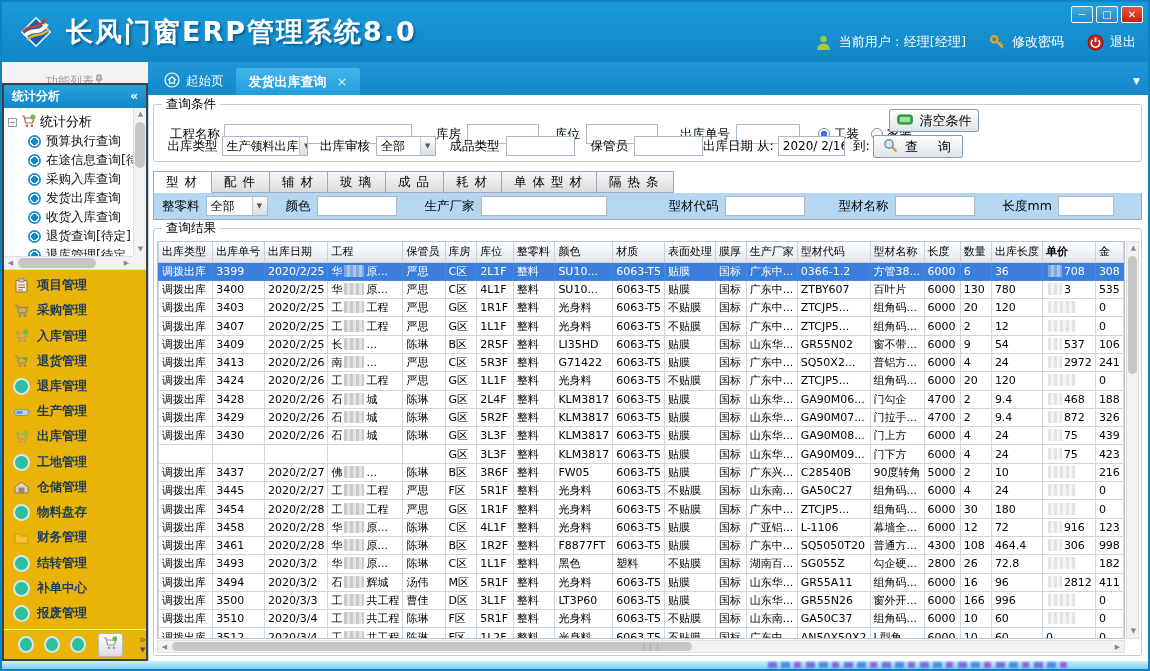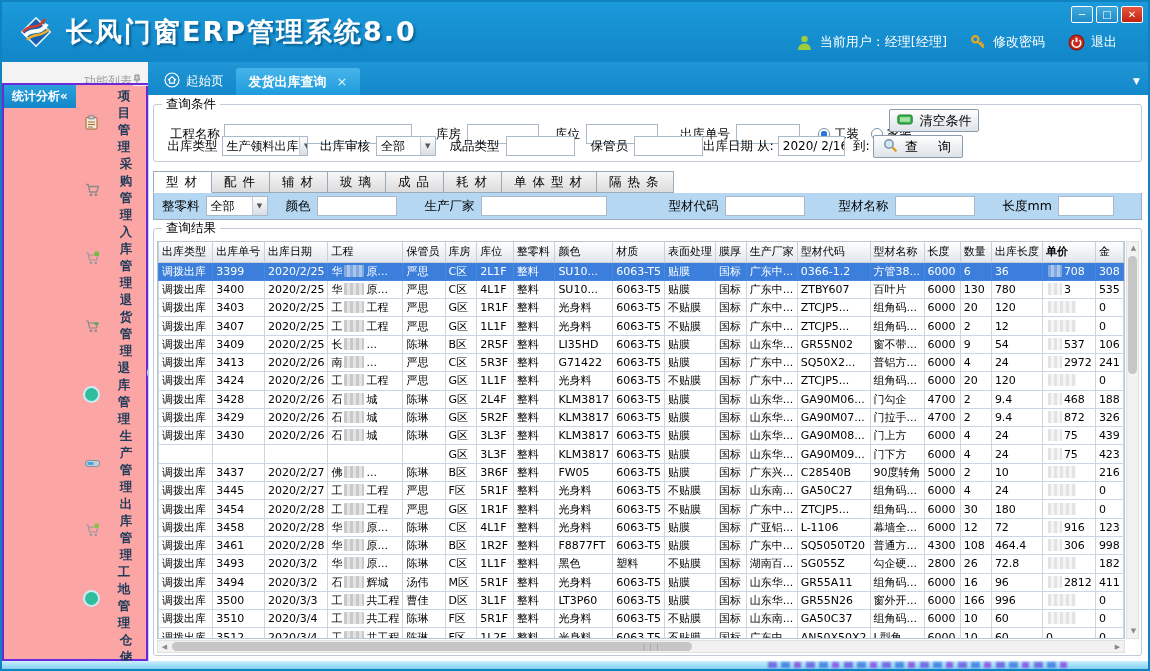--- a/index.html
+++ b/index.html
@@ -5,42 +5,42 @@
   *{box-sizing:border-box;margin:0;padding:0}
   html,body{width:1150px;height:671px;overflow:hidden}
   body{position:relative;font-family:"DejaVu Sans",sans-serif;font-size:12px;background:#fff;border:2px solid #0f82c0}
   
   .titlebar{position:absolute;left:0;top:0;right:0;height:60px;background:linear-gradient(#1b9ada,#1186c8)}
   .logo{position:absolute;left:12px;top:8px;width:44px;height:44px}
   .app-title{position:absolute;left:64px;top:12px;color:#fff;font-size:27px;font-weight:bold;letter-spacing:2px;text-shadow:2px 2px 2px rgba(0,55,95,.5)}
   .win-controls{position:absolute;right:5px;top:4px;display:flex;gap:3px}
   .win-btn{width:22px;height:17px;border:1px solid #fff;background:linear-gradient(#44aadd,#1d8cc8);color:#fff;font-size:10px;line-height:15px;text-align:center;border-radius:2px;cursor:default}
   .win-btn.close{background:linear-gradient(#e8553f,#c22312)}
-  .user-strip{position:absolute;right:31px;top:31px;display:flex;align-items:center;gap:6px;color:#fff;font-size:13px;white-space:nowrap}
+  .user-strip{position:absolute;right:12px;top:31px;display:flex;align-items:center;gap:6px;color:#fff;font-size:13px;white-space:nowrap}
   .user-strip .ico{display:inline-flex;width:18px;height:18px;align-items:center;justify-content:center}
   .gap14{margin-left:16px}
   
   .sidebar{position:absolute;left:0px;top:60px;width:146px;bottom:8px;background:#fff}
-  .func-header{height:39px;background:#f3f3f3;border-bottom:1px solid #ddd;color:#9a9a9a;line-height:20px;padding:4px 6px;display:flex;justify-content:flex-end;align-items:center}
-  .side-body{position:absolute;top:21px;left:0;right:0;bottom:0;border:2px solid #6d28d9;display:flex;flex-direction:row;background:#fca5a5}
+  .func-header{height:39px;background:#f3f3f3;border-bottom:1px solid #ddd;color:#9a9a9a;line-height:20px;padding:4px 6px;display:flex;justify-content:center;align-items:center}
+  .side-body{position:absolute;top:21px;left:0;right:0;bottom:0;border:2px solid #404040;display:flex;flex-direction:column;background:#eab308}
   .section-header{height:23px;background:linear-gradient(#2aa0dc,#1287c9);color:#fff;font-weight:bold;line-height:23px;padding:0 8px;display:flex;justify-content:space-between;flex:0 0 auto}
   .tree-panel{position:relative;height:162px;background:#fff;flex:0 0 auto;border-bottom:1px solid #cfe2f0;overflow:hidden}
   .tree-inner{position:absolute;left:0;top:0;right:13px;bottom:13px;overflow:hidden;padding:4px 0 0 4px}
   .tree-root{display:flex;align-items:center;gap:4px;height:20px;font-size:13px;color:#000;white-space:nowrap}
   .expander{width:9px;height:9px;border:1px solid #999;background:#fff;font-size:8px;line-height:7px;text-align:center;color:#555}
   .tree-item{display:flex;align-items:center;gap:5px;height:19px;padding-left:20px;font-size:12.5px;color:#111;white-space:nowrap;overflow:hidden}
   .tree-radio{flex:0 0 13px;width:13px;height:13px;border-radius:50%;background:radial-gradient(circle,#1287c9 0 3.5px,#eaf5fc 3.5px 4.8px,#1e94d4 4.8px)}
   .vscroll{position:absolute;right:0;top:0;bottom:13px;width:13px;background:#f2f2f2;border-left:1px solid #e0e0e0}
   .hscroll{position:absolute;left:0;right:13px;bottom:0;height:13px;background:#f2f2f2;border-top:1px solid #e0e0e0}
   .corner{position:absolute;right:0;bottom:0;width:13px;height:13px;background:#f2f2f2}
   .sarr{position:absolute;color:#8a8a8a;font-size:7px;text-align:center;line-height:13px;width:13px;height:13px}
   .vthumb{position:absolute;left:1px;right:1px;background:#c6c6c6;border-radius:5px}
   .hthumb{position:absolute;top:1px;bottom:1px;background:#c6c6c6;border-radius:5px}
   .sidebar-menu{flex:1;display:flex;flex-direction:column;padding:3px 0}
-  .menu-item{flex:1;display:flex;align-items:center;gap:20px;padding-left:9px;cursor:default}
+  .menu-item{flex:1;display:flex;align-items:center;gap:8px;padding-left:9px;cursor:default}
   .menu-item .mi{width:16px;height:16px;display:inline-flex;align-items:center;justify-content:center}
   .menu-item .ml{font-weight:bold;color:#1e3c5a;font-size:12.5px}
   .dotg{width:13px;height:13px;border-radius:50%;background:#2ebe9e;box-shadow:0 0 0 2px #cdeaf6}
   .sidebar-footer{flex:0 0 30px;display:flex;align-items:center;gap:14px;padding-left:16px;border-top:1px solid #eee}
   .chev{margin-left:2px;color:#555;font-size:11px;line-height:9px;text-align:center}
   .minibtn{width:28px;height:24px;border:1px solid #b9b9b9;border-radius:3px;background:linear-gradient(#fefefe,#dcdcdc);display:flex;align-items:center;justify-content:center}
   
   .main{position:absolute;left:146px;top:60px;right:0;bottom:8px}
   .tabbar{position:absolute;left:0;top:0;right:0;height:33px;background:linear-gradient(#2196d6,#1388ca);display:flex;align-items:flex-end;padding-left:4px}
   .tab-home{display:flex;align-items:center;gap:6px;color:#fff;padding:0 12px;height:27px;font-size:12.5px;cursor:default}

